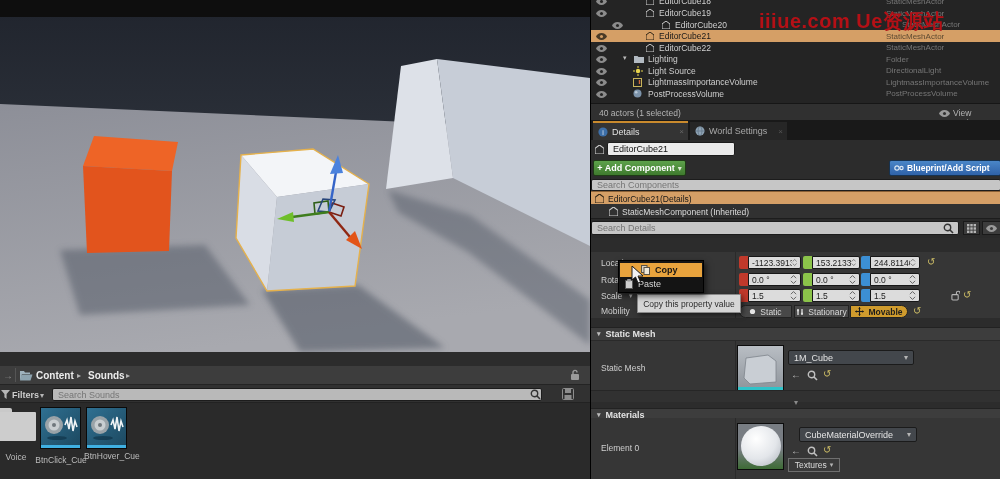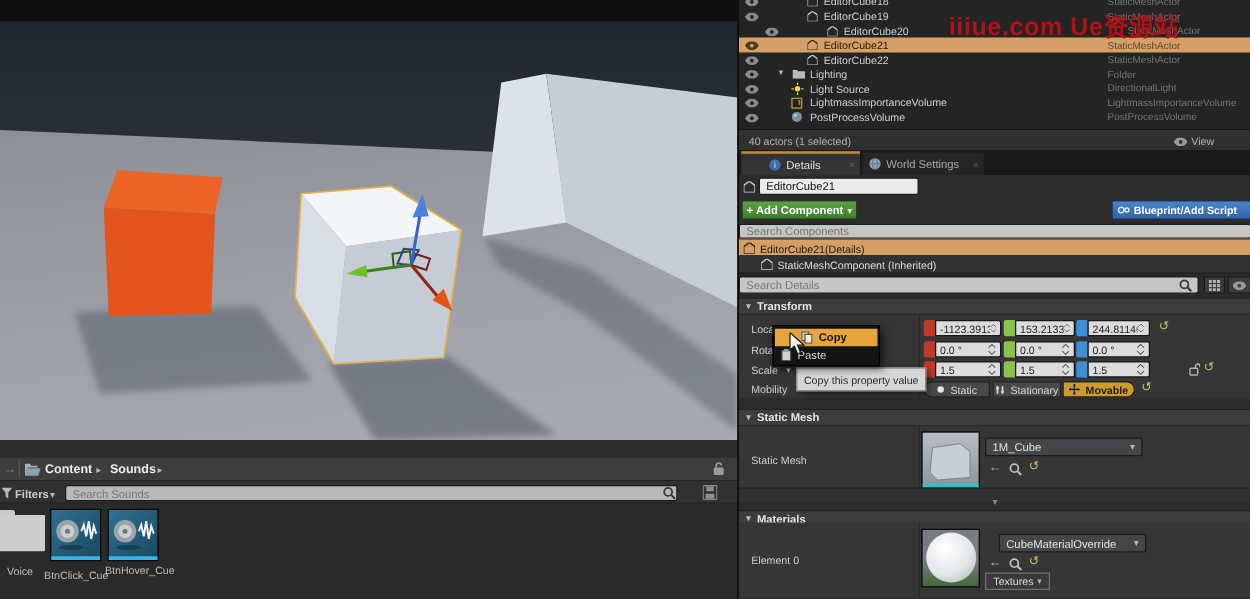--- a/index.html
+++ b/index.html
@@ -325,21 +325,21 @@
       <span class="abs icon-eye" style="left:348px;top:6px">
           <svg width="11" height="7" viewBox="0 0 16 10">
             <path d="M8 0C4 0 1.3 2.5 0 5c1.3 2.5 4 5 8 5s6.7-2.5 8-5C14.7 2.5 12 0 8 0z" fill="#9a9a9a"></path>
             <circle cx="8" cy="5" r="2.2" fill="#303030"></circle>
           </svg>
         </span>
       <span class="abs" style="left:362px;top:4px;color:#b5b5b5;font-size:8.5px">View Options</span>
     </div>
 
     <div class="abs" style="left:0;top:120px;width:410px;height:20px;background:#191919">
-      <div class="abs" style="left:2px;top:1px;width:95px;height:19px;background:#343434;border-top:2px solid #c98a2d;display:flex;align-items:center;gap:4px;padding-left:22px">
+      <div class="abs" style="left:2px;top:1px;width:95px;height:19px;background:#343434;border-top:2px solid #c98a2d;display:flex;align-items:center;gap:4px;padding-left:5px">
         <span class="tinyicon">
             <svg width="10" height="10" viewBox="0 0 10 10">
               <circle cx="5" cy="5" r="4.6" fill="#3d6fa8"></circle>
               <text x="5" y="7.6" font-size="7" fill="#dce8f4" text-anchor="middle" font-family="Liberation Sans">i</text>
             </svg>
           </span>
         <span style="color:#e0e0e0;font-size:9px">Details</span>
         <span style="color:#666;font-size:8px;margin-left:auto;margin-right:4px">×</span>
       </div>
       <div class="abs" style="left:99px;top:2px;width:97px;height:18px;background:#262626;display:flex;align-items:center;gap:4px;padding-left:5px">
@@ -424,24 +424,20 @@
           </svg>
       </div>
       <div class="abs" style="left:391px;top:2px;width:19px;height:14px;background:#3c3c3c;border:1px solid #1a1a1a;display:flex;align-items:center;justify-content:center">
         <svg width="11" height="7" viewBox="0 0 16 10">
             <path d="M8 0C4 0 1.3 2.5 0 5c1.3 2.5 4 5 8 5s6.7-2.5 8-5C14.7 2.5 12 0 8 0z" fill="#9a9a9a"></path>
             <circle cx="8" cy="5" r="2.2" fill="#3c3c3c"></circle>
           </svg>
       </div>
     </div>
 
-    <div class="abs sechead" style="left:0;top:238px;width:410px;height:14px">
-      <span style="font-size:7px;color:#bbb">▾</span>
-      <span>Transform</span>
-    </div>
     <div class="abs" style="left:0;top:252px;width:410px;height:66px;background:#363636">
       <div class="abs" style="left:144px;top:0;width:1px;height:66px;background:#2a2a2a"></div>
       <span class="abs rowlabel" style="left:10px;top:6px">Location</span>
       <span class="abs rowlabel" style="left:10px;top:23px">Rotation</span>
       <span class="abs rowlabel" style="left:10px;top:39px">Scale</span>
       <span class="abs chev" style="left:38px;top:40px;font-size:7px">▾</span>
       <span class="abs rowlabel" style="left:10px;top:54px">Mobility</span>
 
       <div class="abs vchip" style="left:148px;top:4px;height:13px;background:#c0392b"></div>
       <div class="abs vbox" style="left:157px;top:4px;width:53px;height:13px">

